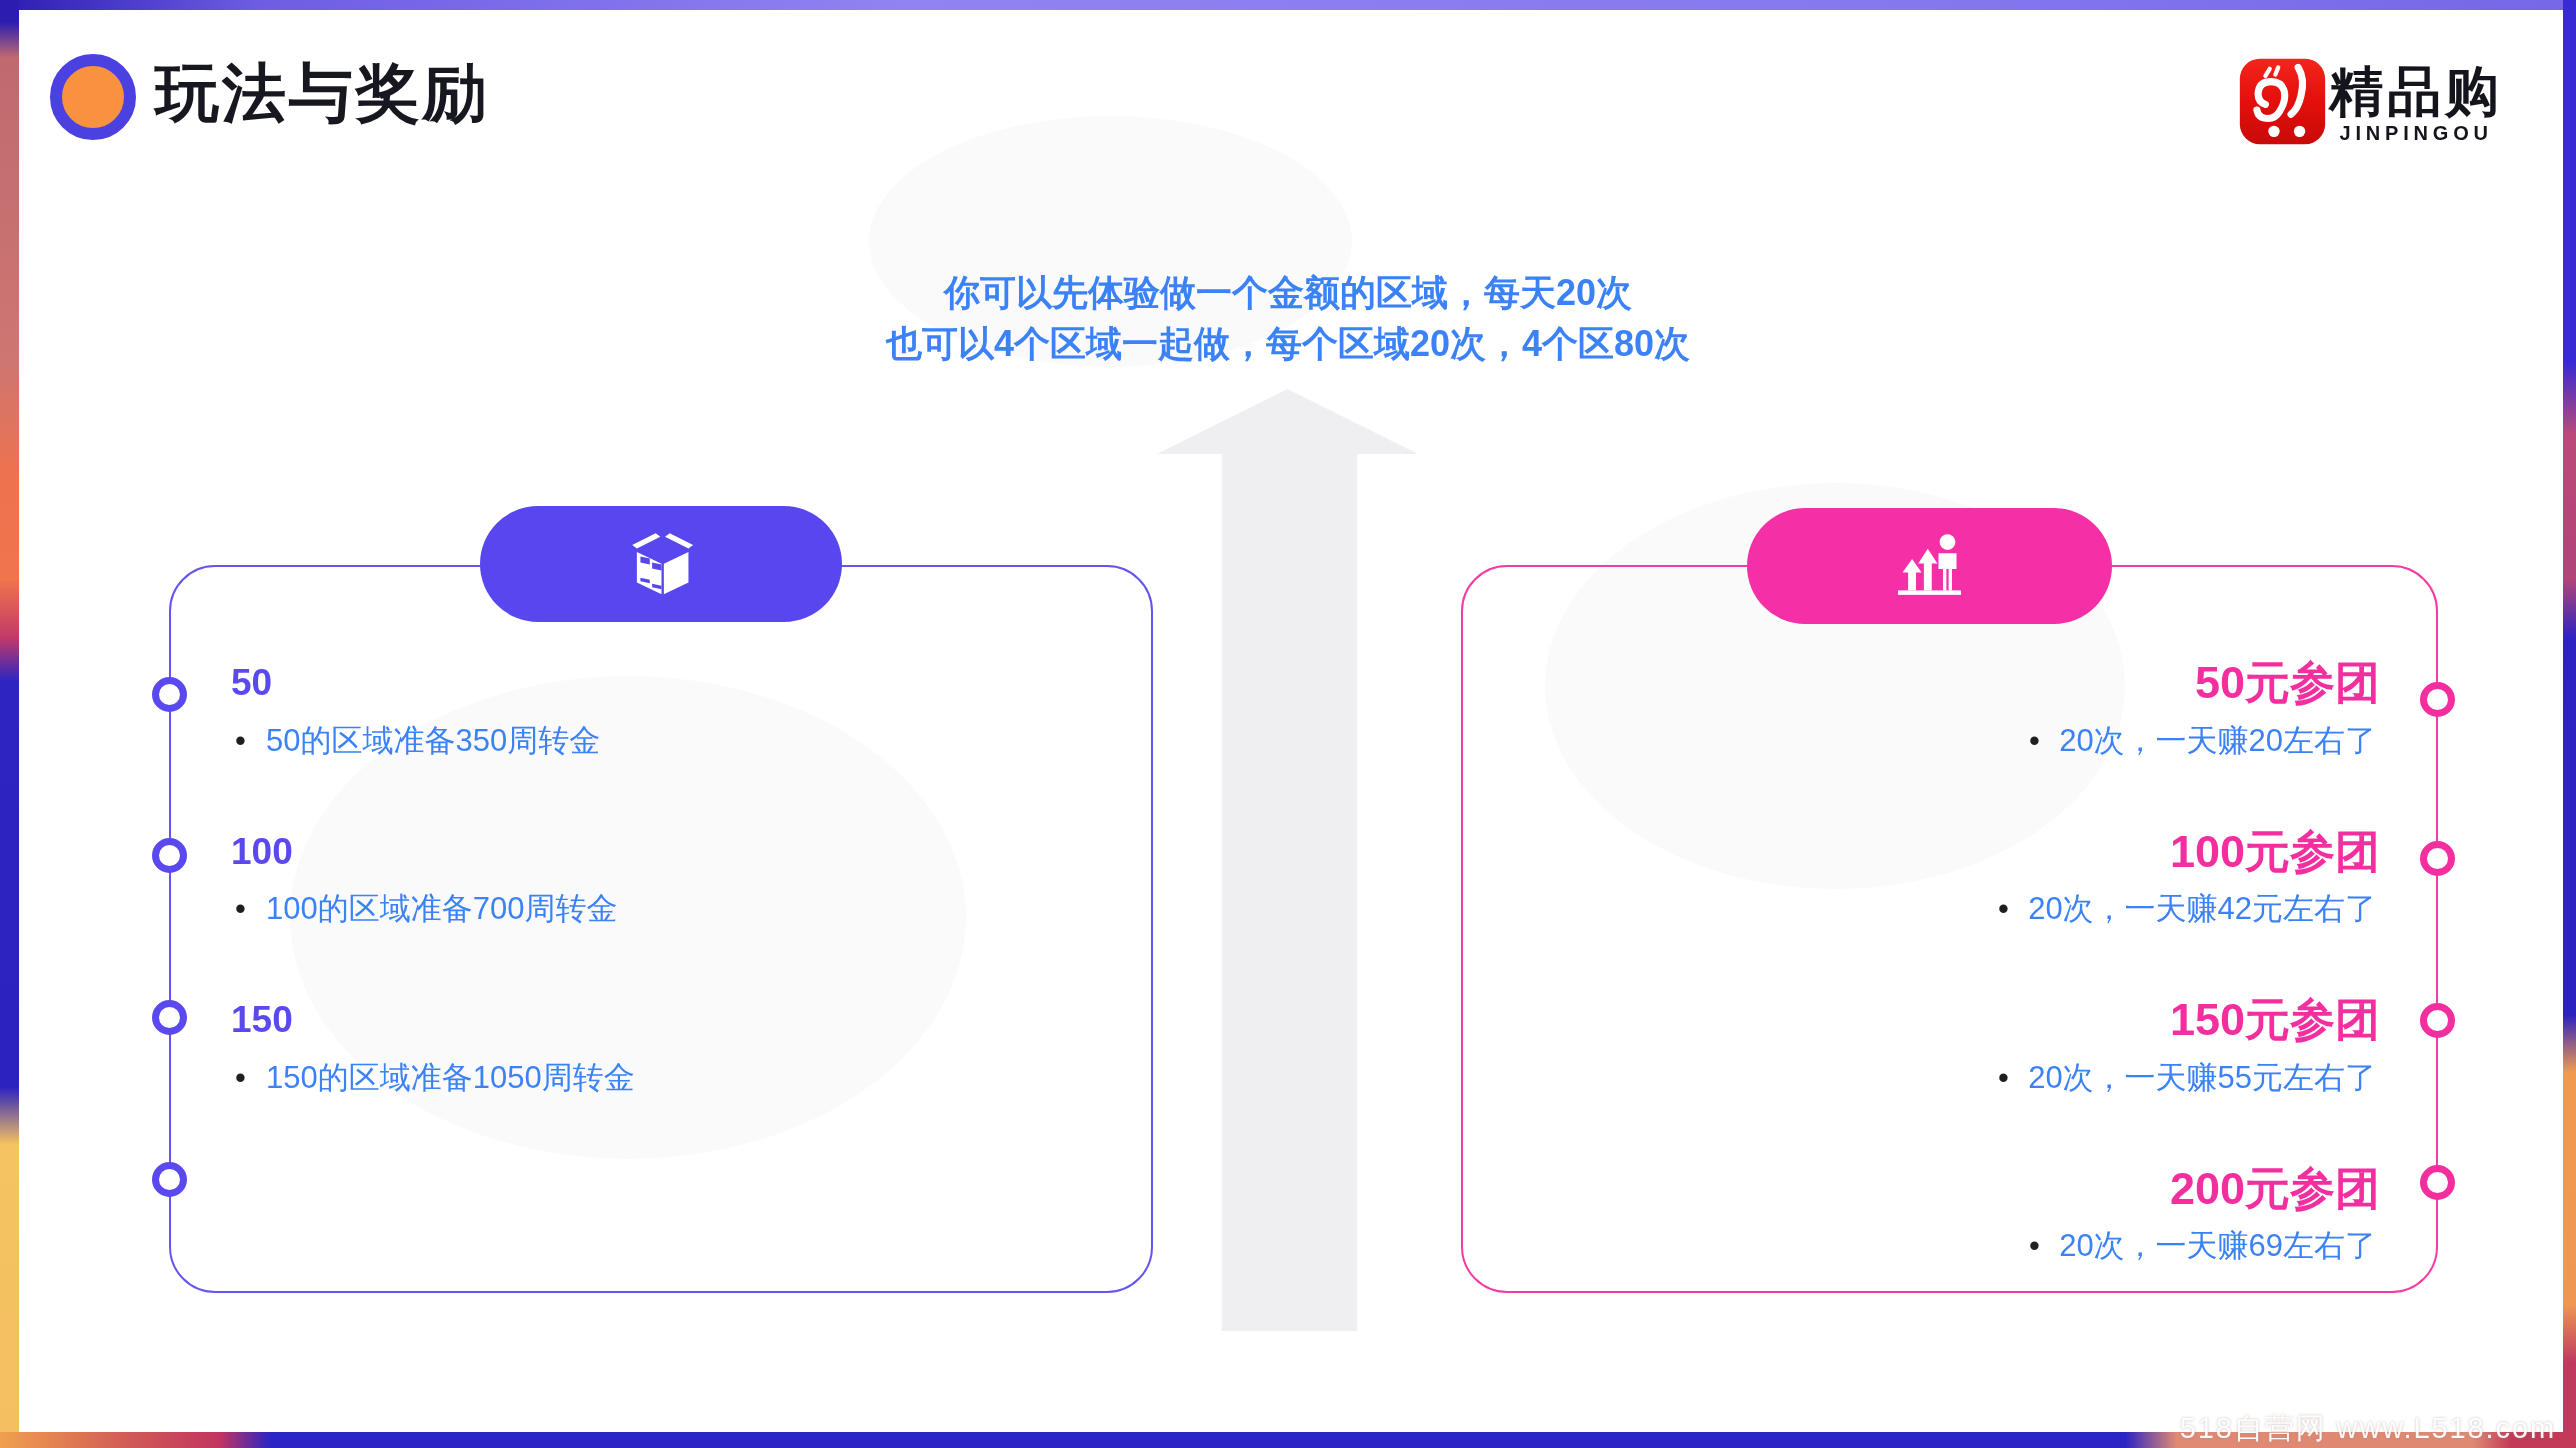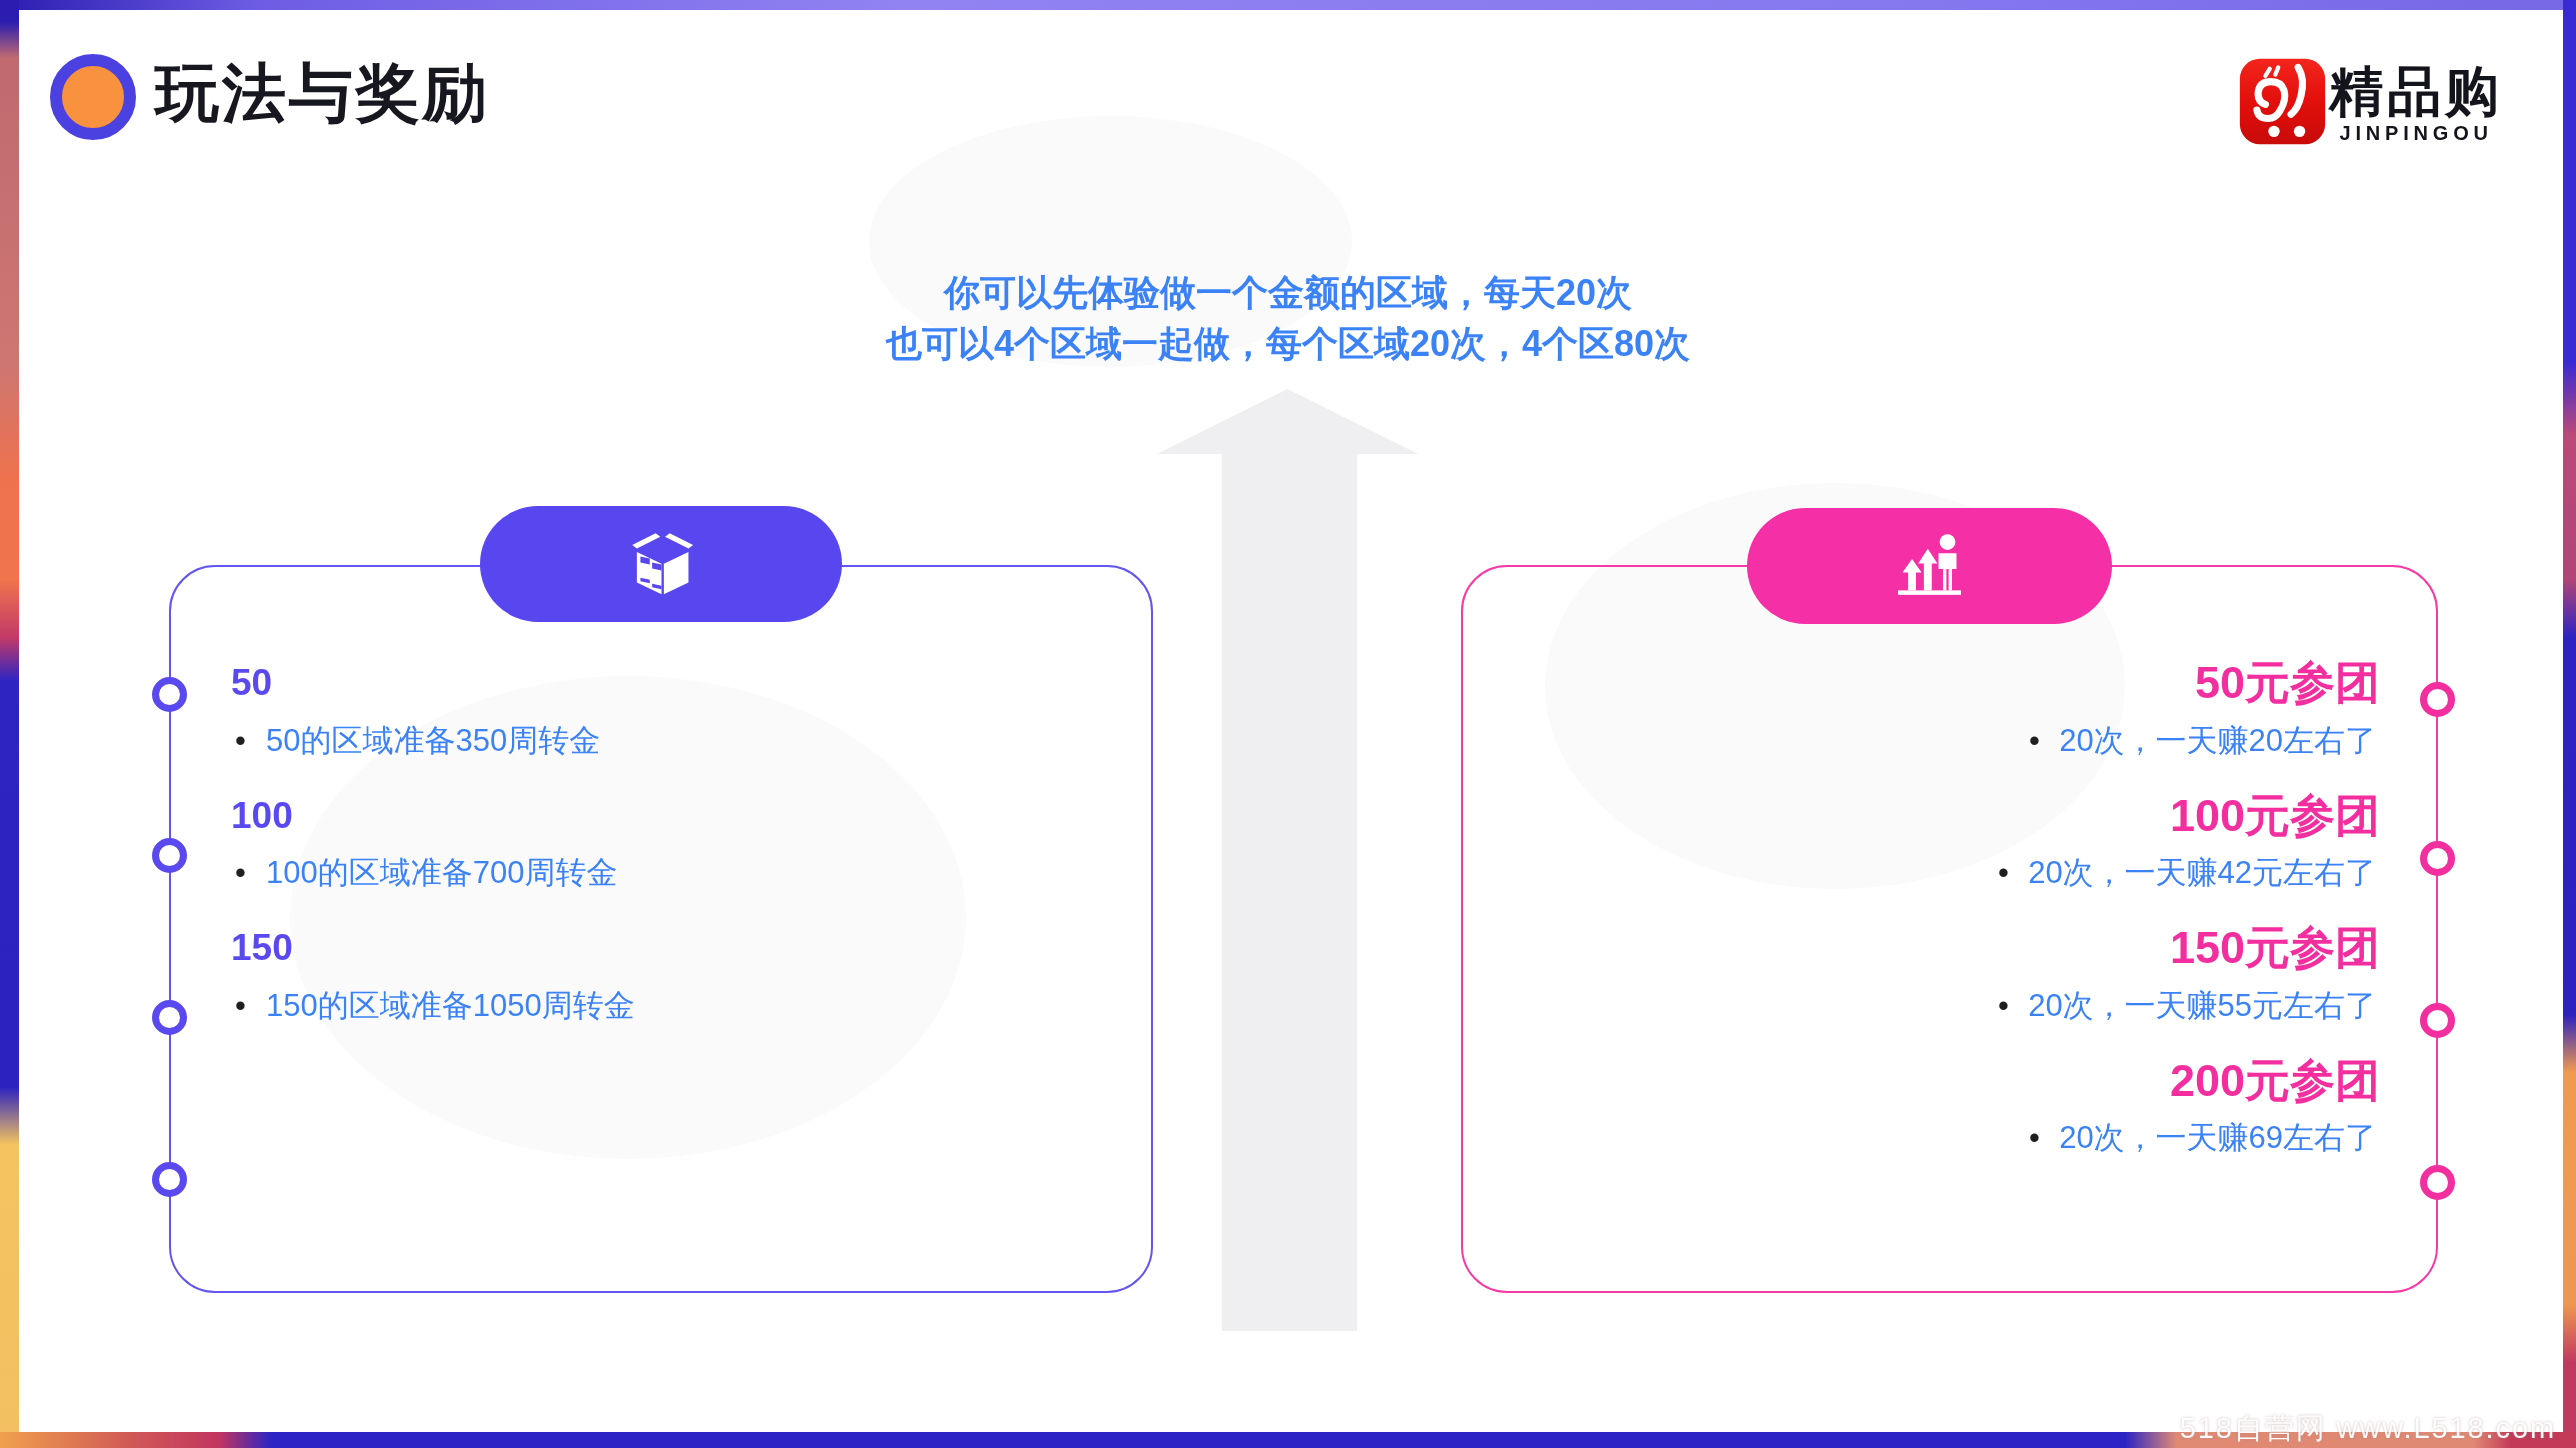--- a/index.html
+++ b/index.html
@@ -34,21 +34,21 @@
   
   .up-arrow{position:absolute;left:1157px;top:389px;width:261px;height:942px;background:#efeff1;z-index:1;
     clip-path:polygon(50% 0,100% 6.9%,76.7% 6.9%,76.7% 100%,24.8% 100%,24.8% 6.9%,0 6.9%);}
   
   .panel{position:absolute;top:565px;height:724px;border-radius:46px;z-index:2;}
   .panel-left{left:169px;width:980px;border:2.9px solid #6355ef;}
   .panel-right{left:1461px;width:973px;border:2.9px solid #f53aa5;}
   .pill{position:absolute;height:116px;border-radius:60px;display:flex;align-items:center;justify-content:center;}
   .panel-left .pill{left:309px;top:-61px;width:362px;background:#5847ef;}
   .panel-right .pill{left:284px;top:-59px;width:365px;background:#f52fa5;}
-  .panel-body{padding:94px 56px 0 60px;display:flex;flex-direction:column;gap:34px;}
+  .panel-body{padding:94px 56px 0 60px;display:flex;flex-direction:column;gap:70px;}
   .item-label{font-size:37px;font-weight:800;line-height:44px;}
   .panel-left .item-label{color:#5b49f0;text-align:left;}
   .panel-right .item-label{color:#f32fa0;text-align:right;font-size:45px;}
   .item-detail{margin-top:15.5px;font-size:31px;color:#3b82f6;line-height:39px;}
   .panel-left .item-detail{position:relative;padding-left:35px;text-align:left;}
   .panel-left .item-detail::before{content:"\2022";position:absolute;left:3.9px;color:#1f1f1f;}
   .panel-right .item-detail{text-align:right;padding-right:3.9px;}
   .panel-right .item-detail::before{content:"\2022";margin-right:19.3px;color:#1f1f1f;}
   .ring{position:absolute;width:21px;height:21px;border-radius:50%;background:#fff;}
   .panel-left .ring{border:7.7px solid #5b49f0;left:-19.3px;}

